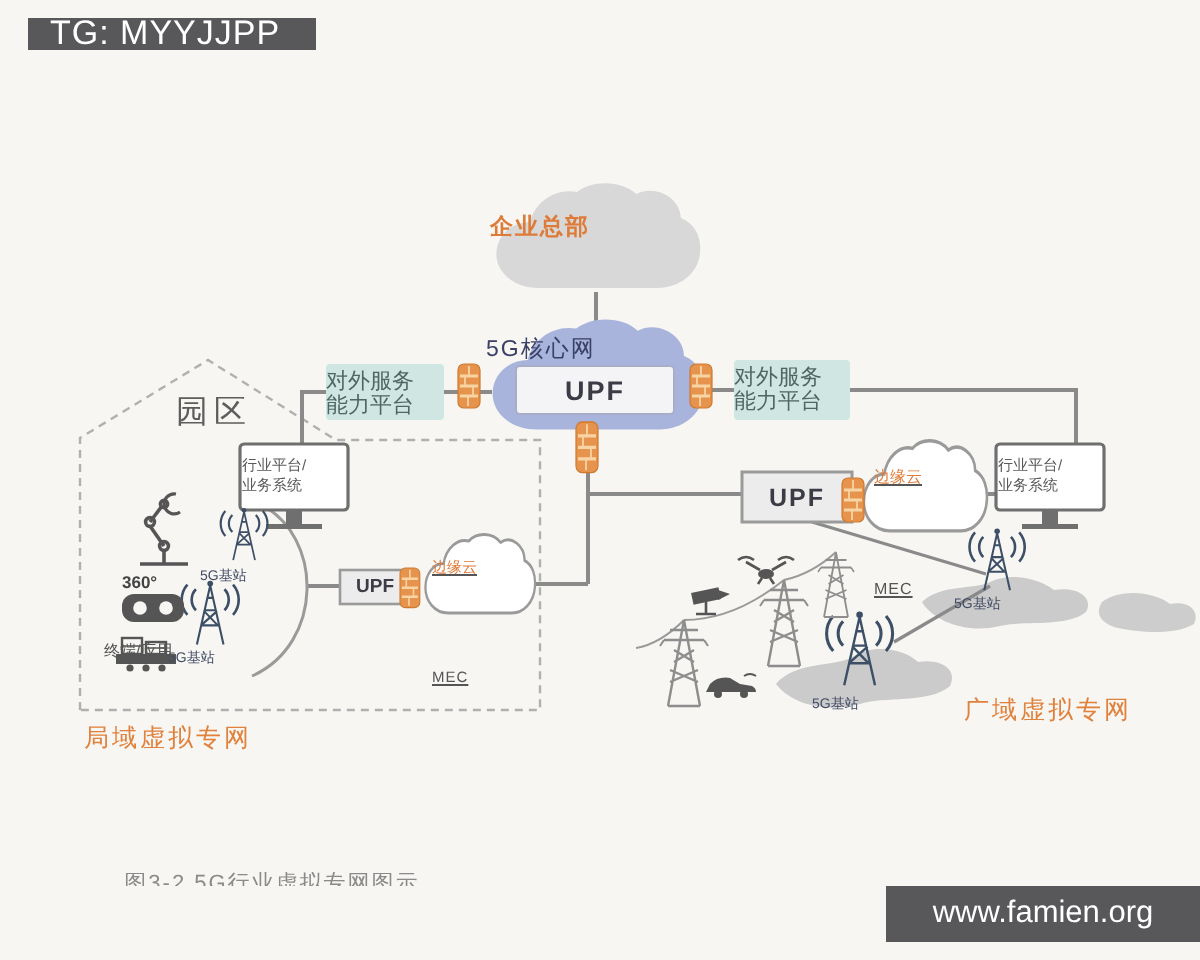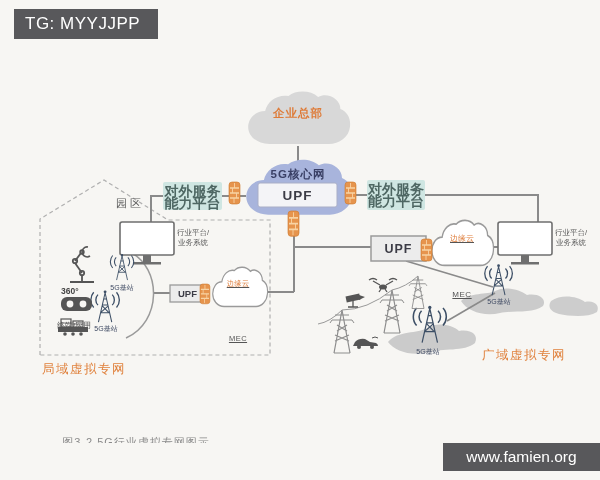--- a/index.html
+++ b/index.html
@@ -2,32 +2,32 @@
 <html><head>
 <meta charset="utf-8">
 <style>
   html,body{margin:0;padding:0;}
   body{width:600px;height:480px;background:#f7f6f3;position:relative;overflow:hidden;
        font-family:"Liberation Sans","DejaVu Sans",sans-serif;}
   .stage{position:absolute;left:0;top:0;width:600px;height:480px;}
   svg{position:absolute;left:0;top:0;}
   .lbl{position:absolute;z-index:5;color:#555;}
   .badge{position:absolute;z-index:9;background:#58585b;color:#fff;display:flex;align-items:center;}
-  #tg-badge{left:14px;top:9px;width:133px;height:30px;font-size:17px;padding-left:11px;letter-spacing:.5px;}
+  #tg-badge{left:14px;top:9px;width:133px;height:16px;font-size:17px;padding-left:11px;letter-spacing:.5px;}
   #site-badge{left:443px;top:443px;width:157px;height:28px;font-size:15.5px;justify-content:center;}
-  .center{text-align:center;}
+  .center{}
   #lbl-hq{left:245px;top:106px;width:106px;font-size:11.5px;font-weight:bold;color:#de7b38;letter-spacing:1px;}
-  #lbl-core{left:243px;top:167px;width:110px;font-size:11.5px;font-weight:bold;color:#3a4066;letter-spacing:1px;}
+  #lbl-core{left:243px;top:167px;width:110px;font-size:11.5px;font-weight:normal;color:#3a4066;letter-spacing:1px;}
   #lbl-core-upf{left:258px;top:183px;width:79px;height:24px;display:flex;align-items:center;justify-content:center;
        font-size:13.5px;font-weight:bold;color:#3c3c46;letter-spacing:1px;}
-  .platform{font-size:14px;line-height:12px;color:#4e6763;font-weight:bold;}
+  .platform{font-size:11px;line-height:12px;color:#4e6763;font-weight:normal;}
   #lbl-plat-left{left:163px;top:185px;width:59px;}
   #lbl-plat-right{left:367px;top:183px;width:58px;}
-  #lbl-campus{left:88px;top:196px;font-size:11px;color:#5d5d5d;letter-spacing:3px;margin-left:28px;}
-  .monlbl{font-size:7.5px;line-height:10px;color:#5a5a5a;margin-left:46px;}
+  #lbl-campus{left:88px;top:196px;font-size:16px;color:#5d5d5d;letter-spacing:3px;}
+  .monlbl{font-size:7.5px;line-height:10px;color:#5a5a5a;}
   #lbl-mon-campus{left:121px;top:228px;width:52px;}
   #lbl-mon-wan{left:499px;top:228px;width:52px;}
   #lbl-upf-campus{left:170px;top:285px;width:35px;height:17px;display:flex;align-items:center;justify-content:center;
        font-size:9.5px;font-weight:bold;color:#3c3c46;}
   #lbl-upf-wan{left:371px;top:236px;width:55px;height:25px;display:flex;align-items:center;justify-content:center;
        font-size:12.5px;font-weight:bold;color:#3c3c46;letter-spacing:1px;}
   .meclbl{line-height:9px;text-decoration:underline;}
   .mec-l1{color:#de7b38;font-size:7.5px;}
   .mec-l2{color:#555;font-size:7.5px;letter-spacing:.5px;margin-top:46px;}
   #lbl-mec-campus{left:216px;top:279px;width:44px;}

